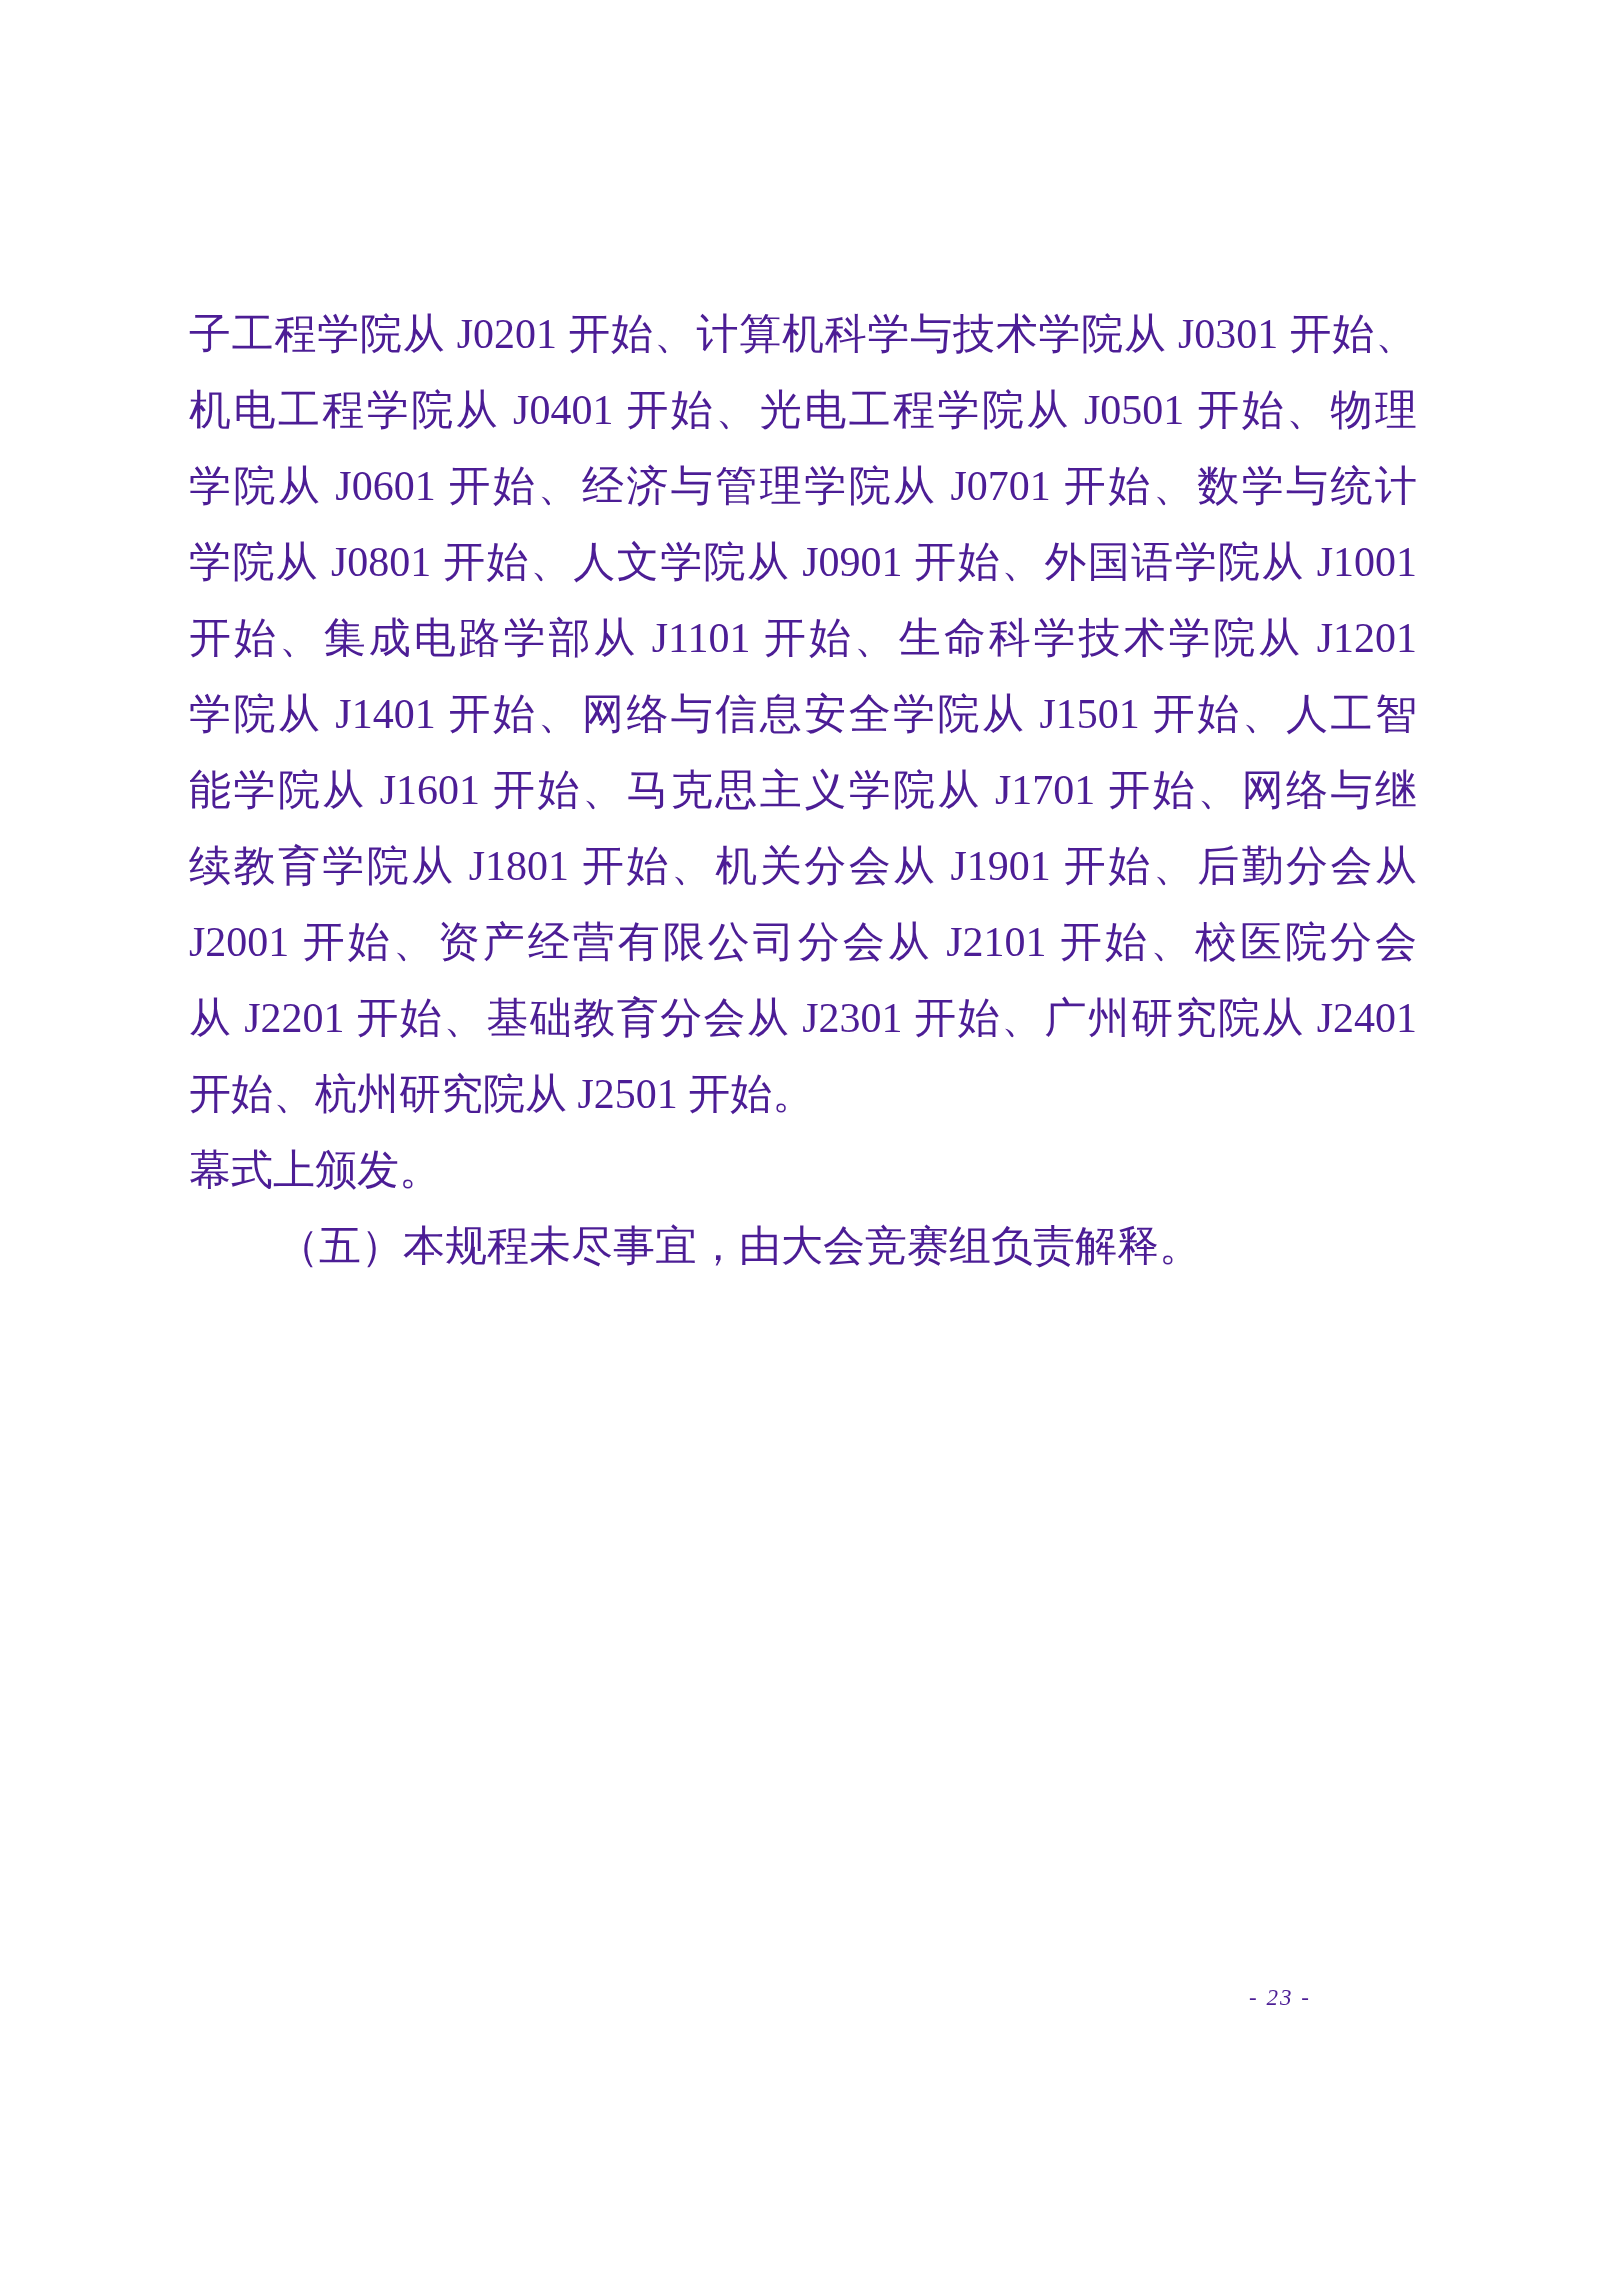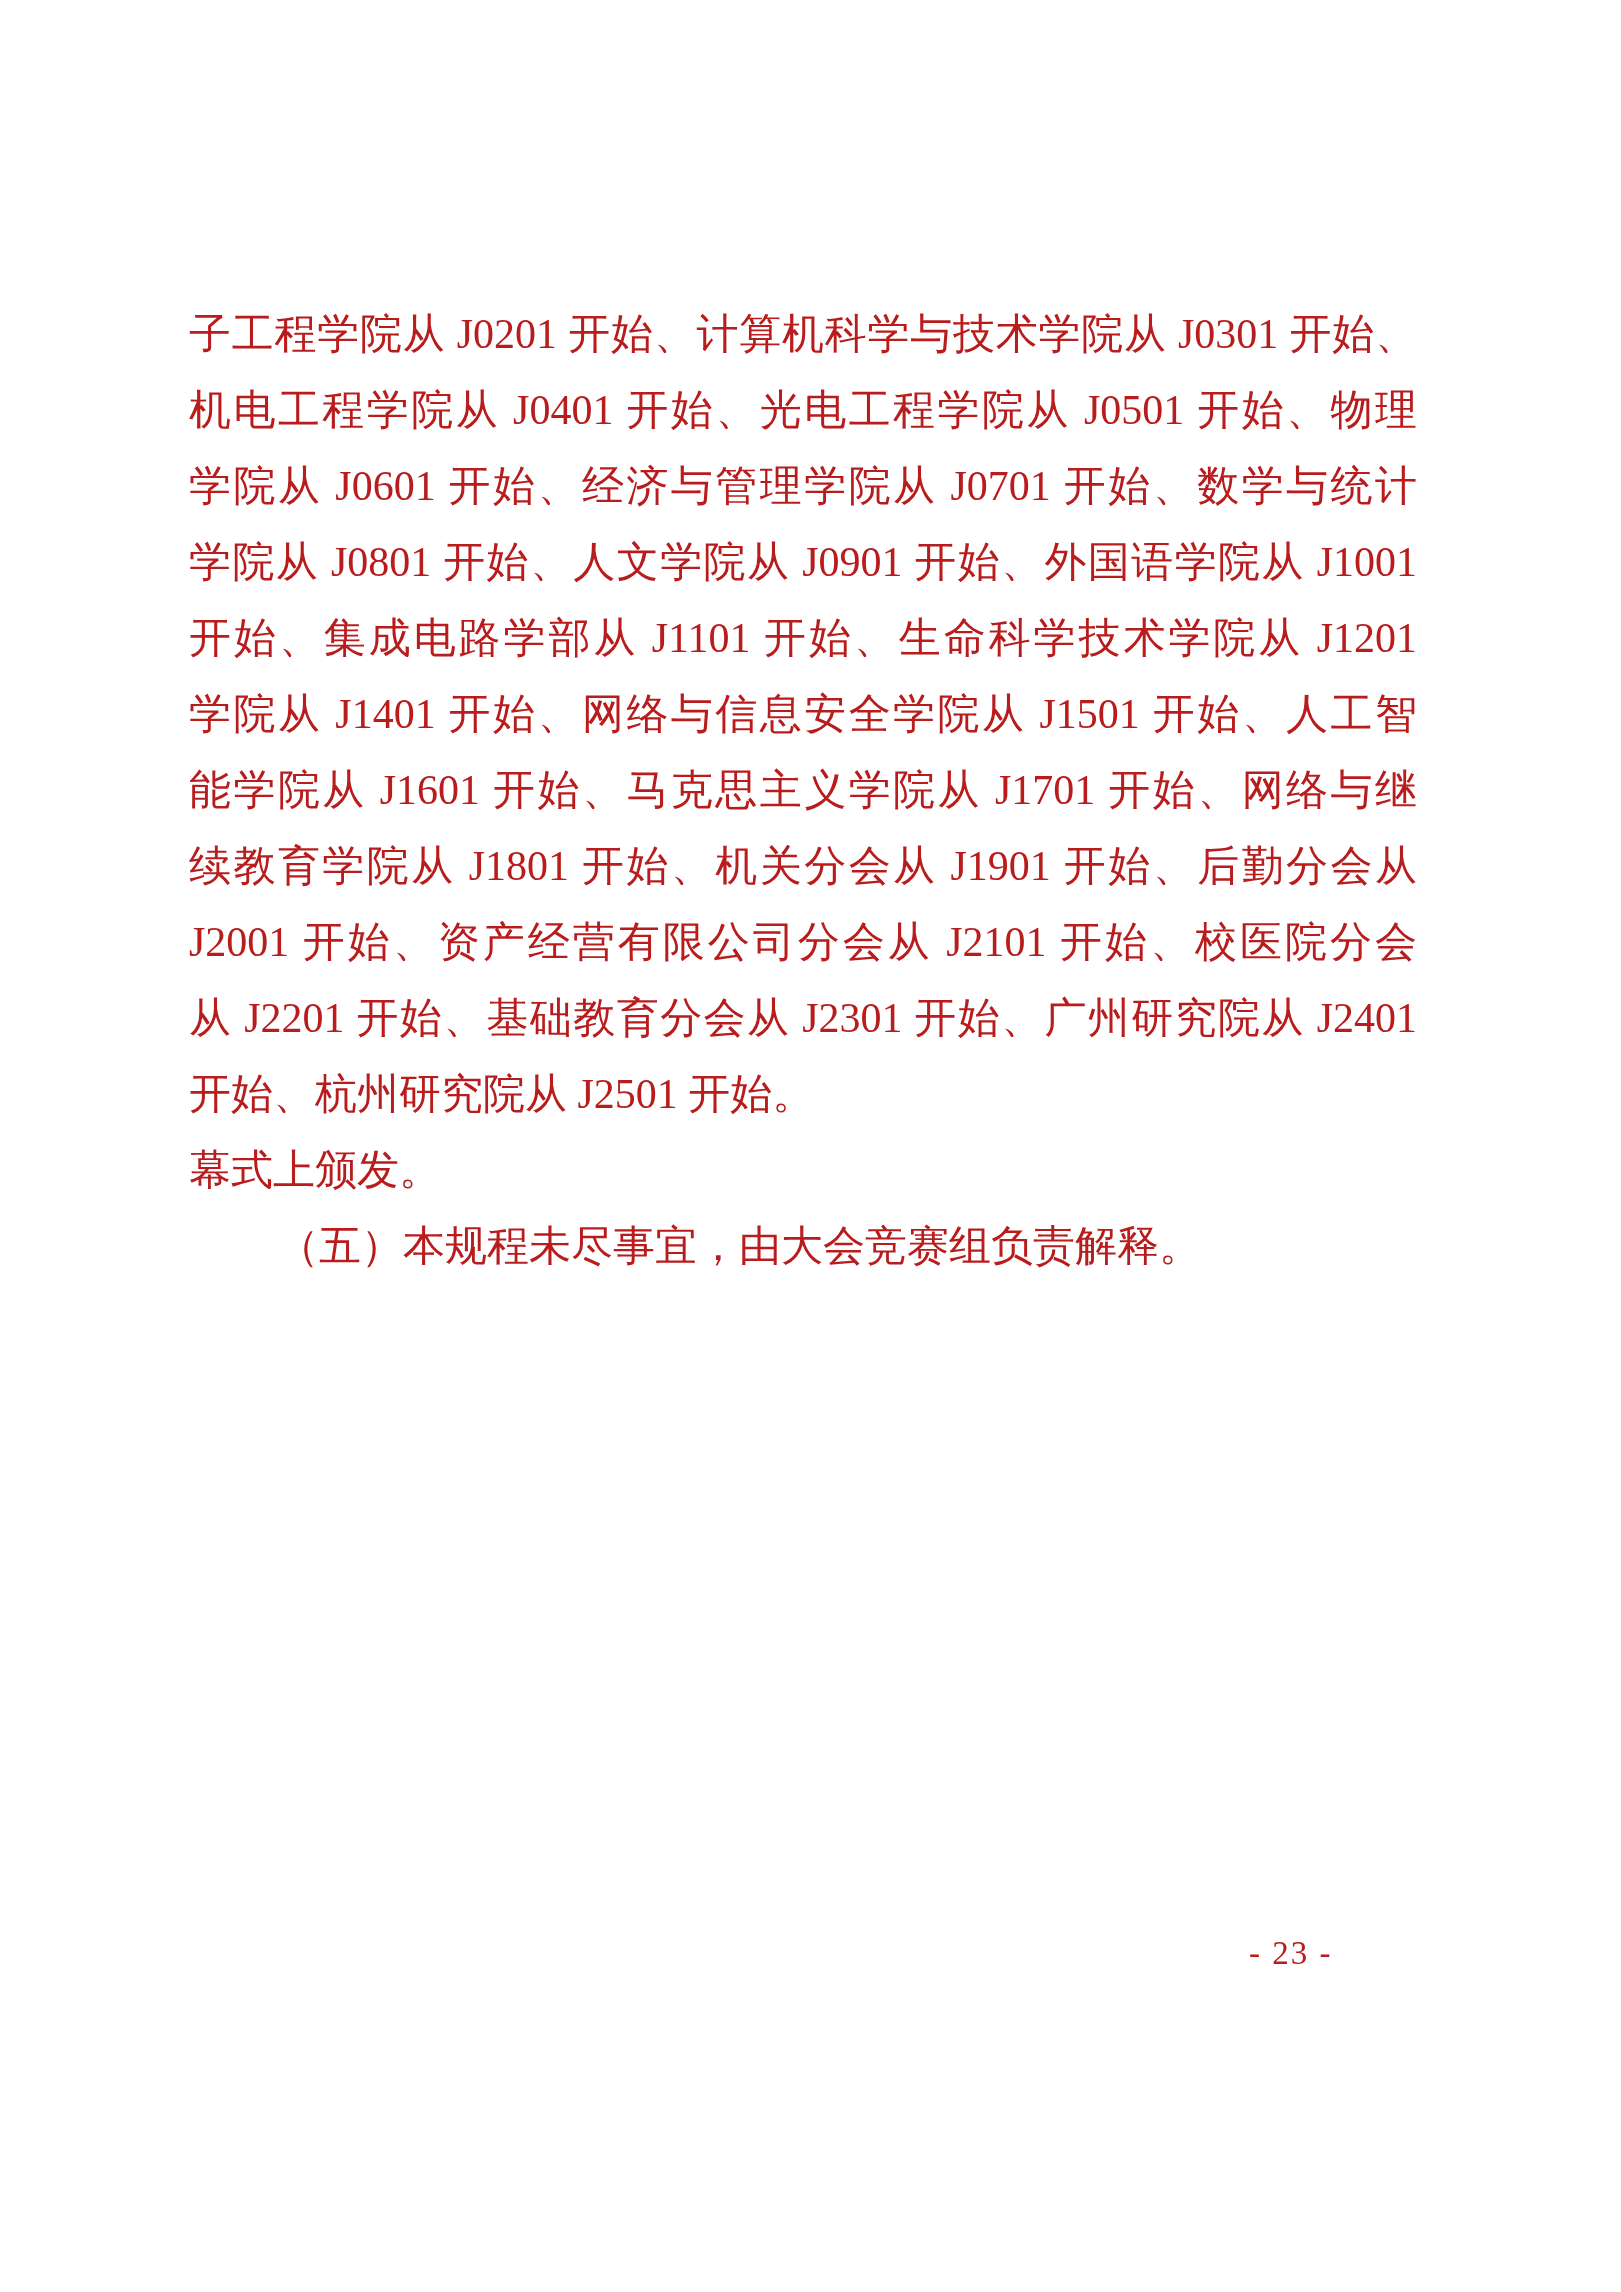--- a/index.html
+++ b/index.html
@@ -5,21 +5,21 @@
   html, body {
     margin: 0;
     padding: 0;
     background: #ffffff;
   }
   .page {
     position: relative;
     width: 1600px;
     height: 2293px;
     background: #ffffff;
-    color: #b91c1c;
+    color: #4c1d95;
     font-family: "Liberation Serif", "DejaVu Serif", serif;
     overflow: hidden;
   }
   .body-text {
     position: absolute;
     left: 189px;
     top: 296px;
     width: 1228px;
     font-size: 42px;
     line-height: 76px;
@@ -39,25 +39,26 @@
   .line.indent {
     padding-left: 88px;
   }
   .bold-hei {
     font-family: "Liberation Sans", "DejaVu Sans", sans-serif;
     font-weight: 700;
   }
   .page-number {
     position: absolute;
     left: 1249px;
-    top: 1934px;
-    font-size: 33px;
+    top: 1978px;
+    font-size: 23px;
     line-height: 39px;
     letter-spacing: 2px;
     white-space: pre;
+    font-style: italic;
   }
 </style>
 </head>
 <body>
 
 <div class="page">
 
   <div class="body-text">
 
     <div class="para">

